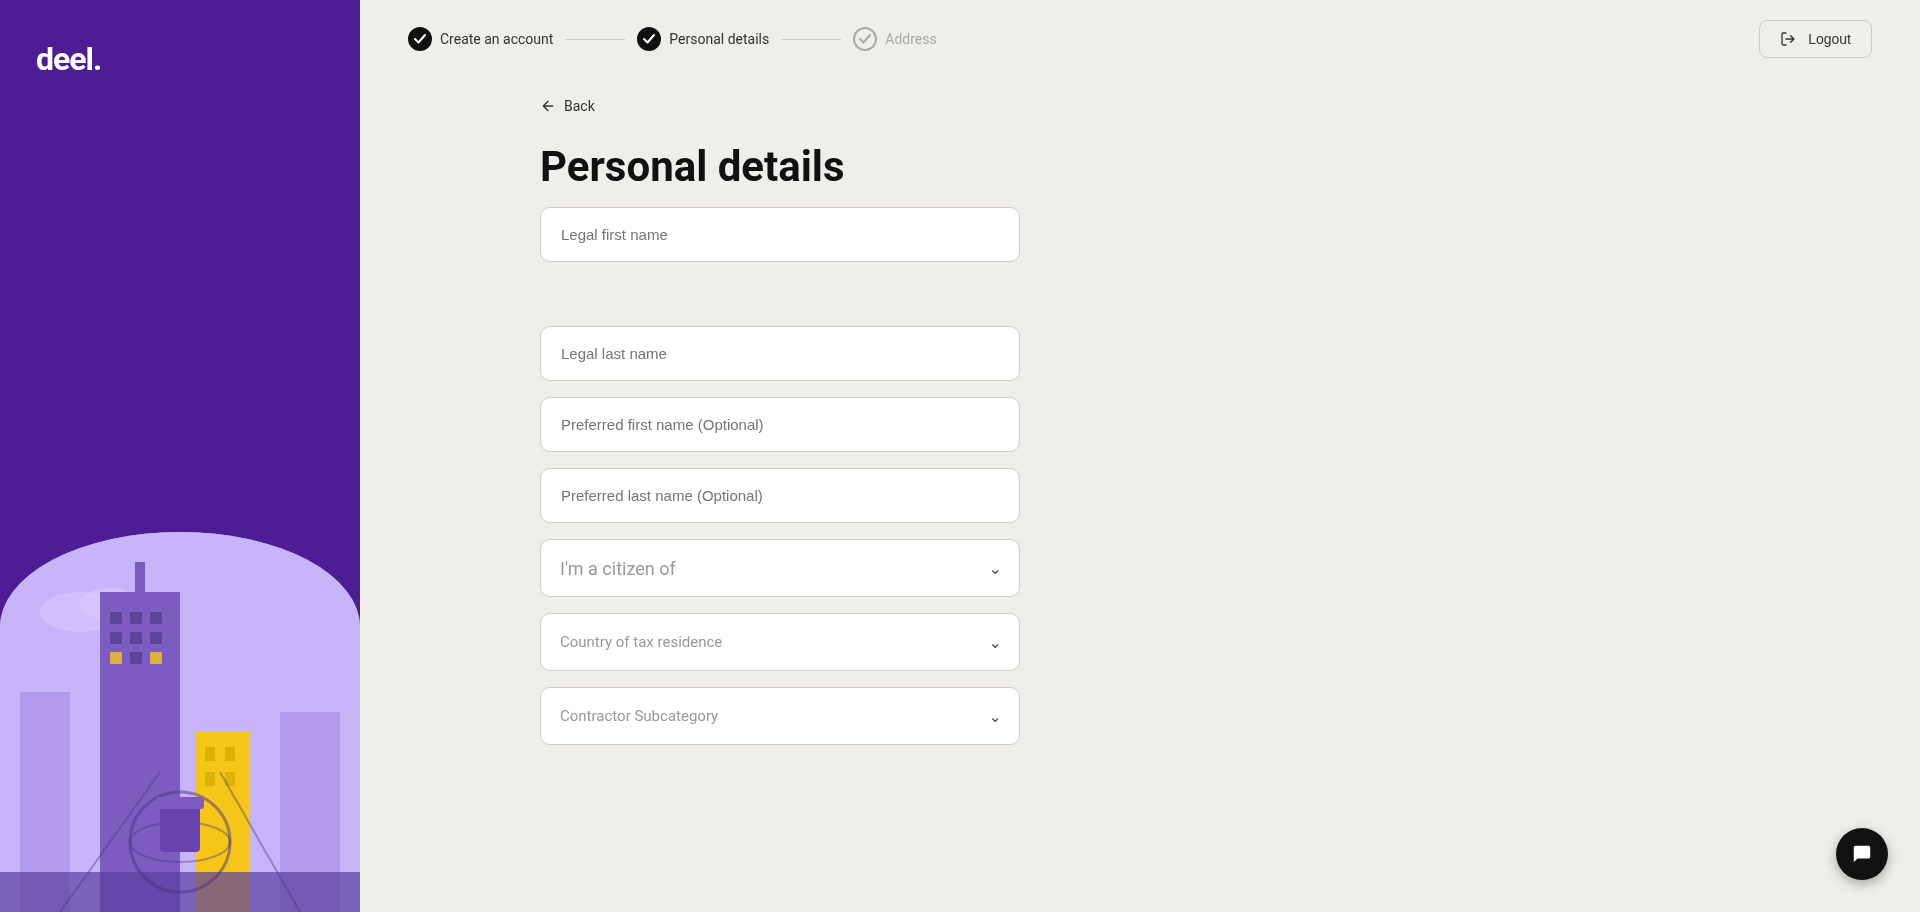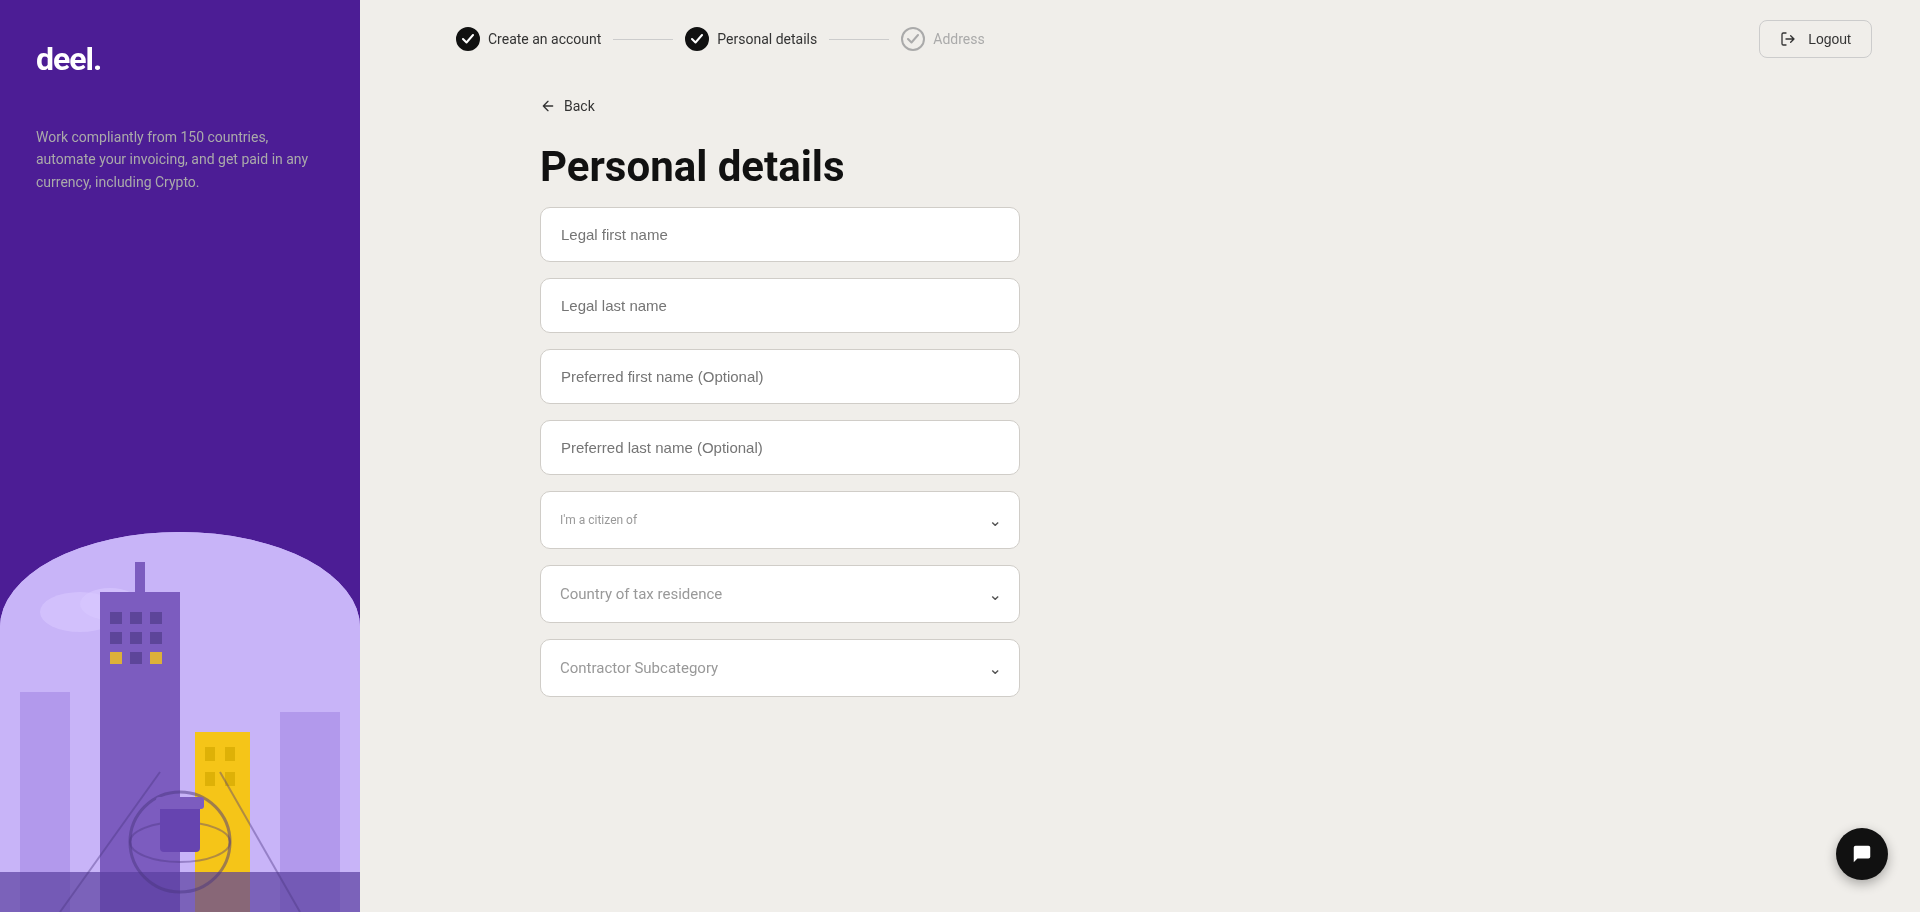--- a/index.html
+++ b/index.html
@@ -88,21 +88,20 @@
       align-items: center;
       justify-content: space-between;
       padding: 20px 48px;
       background: #f0eeea;
     }
 
     .steps-container {
       display: flex;
       align-items: center;
       gap: 0;
-      margin-left: 48px;
     }
 
     .step {
       display: flex;
       align-items: center;
       gap: 8px;
     }
 
     .step-icon {
       width: 24px;
@@ -210,20 +209,21 @@
       border-radius: 10px;
       background: #ffffff;
       font-size: 15px;
       color: #999;
       outline: none;
       cursor: text;
     }
 
     .form-input.active-cursor {
       color: #8b5cf6;
+      margin-top: 48px;
     }
 
     .select-wrapper {
       position: relative;
       width: 100%;
     }
 
     .select-wrapper select {
       width: 100%;
       padding: 18px 44px 18px 20px;
@@ -263,21 +263,20 @@
       color: white;
       font-size: 22px;
       box-shadow: 0 4px 12px rgba(0,0,0,0.3);
     }
   </style>
 </head>
 <body>
 
 <div class="sidebar">
   <div class="sidebar-logo">deel.</div>
-  <p class="sidebar-subtext">Work compliantly from 150 countries, automate your invoicing, and get paid in any currency, including Crypto.</p>
 
   <div class="sidebar-illustration">
     <svg class="building-svg" viewBox="0 0 360 380" xmlns="http://www.w3.org/2000/svg">
 
       <rect width="360" height="380" fill="#c8b4f8"></rect>
 
       <ellipse cx="80" cy="80" rx="40" ry="20" fill="#d8c8ff" opacity="0.6"></ellipse>
       <ellipse cx="110" cy="72" rx="30" ry="16" fill="#d8c8ff" opacity="0.6"></ellipse>
 
       <rect x="20" y="160" width="50" height="220" fill="#9b7de0" opacity="0.5"></rect>
@@ -382,21 +381,21 @@
 
       <input type="text" class="form-input" placeholder="Preferred first name (Optional)" style="">
 
       <input type="text" class="form-input" placeholder="Preferred last name (Optional)" style="">
 
       <div class="select-wrapper">
         <select style="width: 100%; padding: 18px 44px 18px 20px; border: 1px solid rgb(208, 205, 200); border-radius: 10px; background: rgb(255, 255, 255); font-size: 15px; color: transparent; outline: none; appearance: none; cursor: pointer; height: 58px;">
           <option value="" disabled="" selected=""></option>
         </select>
         <span class="select-chevron">⌄</span>
-        <div style="position:absolute;left:20px;top:50%;transform:translateY(-50%);pointer-events:none;color:#999;font-size:12px;">I'm a citizen of</div>
+        <div style="position:absolute;left:20px;top:50%;transform:translateY(-50%);pointer-events:none;color:#999;font-size:18px;">I'm a citizen of</div>
       </div>
 
       <div class="select-wrapper">
         <select style="width: 100%; padding: 18px 44px 18px 20px; border: 1px solid rgb(208, 205, 200); border-radius: 10px; background: rgb(255, 255, 255); font-size: 15px; color: transparent; outline: none; appearance: none; cursor: pointer; height: 58px;">
           <option value="" disabled="" selected=""></option>
         </select>
         <span class="select-chevron">⌄</span>
         <div style="position:absolute;left:20px;top:50%;transform:translateY(-50%);pointer-events:none;color:#999;font-size:15px;">Country of tax residence</div>
       </div>
 

